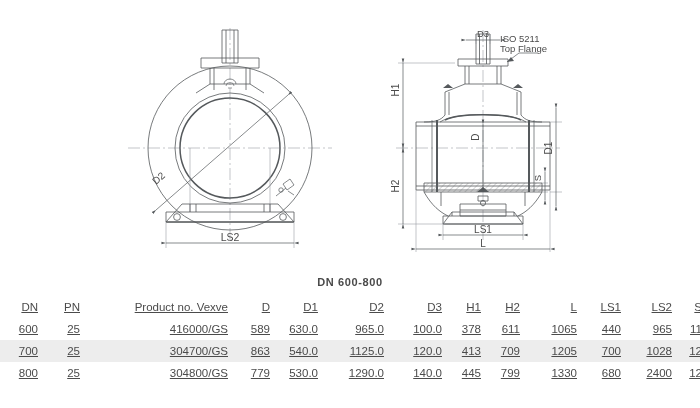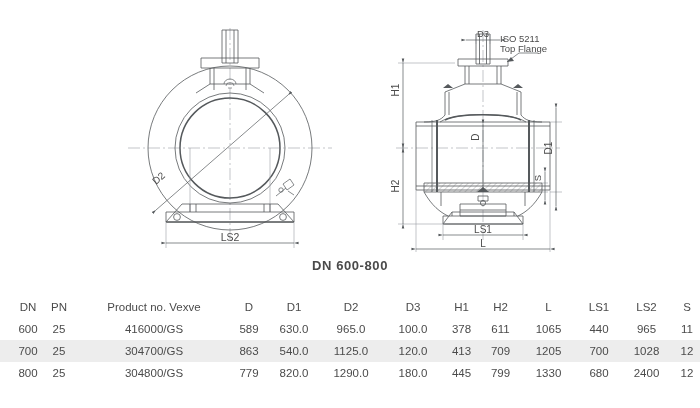--- a/index.html
+++ b/index.html
@@ -32,24 +32,24 @@
   #drawing-svg {
     display: block;
     width: 700px;
     height: 285px;
   }
 
   
   #drawing-caption {
     position: absolute;
     left: 0;
-    top: 258px;
+    top: 276px;
     width: 700px;
     text-align: center;
-    font-size: 13px;
+    font-size: 11px;
     font-weight: bold;
     letter-spacing: 0.6px;
     color: #4a4a4a;
   }
 
   
   #spec-table-wrap {
     position: absolute;
     left: 0;
     top: 296px;
@@ -58,27 +58,28 @@
   }
   table.spec {
     border-collapse: collapse;
     width: 700px;
     table-layout: fixed;
     font-size: 11.5px;
     color: #4b4b4b;
   }
   table.spec th,
   table.spec td {
-    text-align: center;
+    text-align: right;
     padding: 0;
     height: 22px;
     line-height: 22px;
     font-weight: normal;
     white-space: nowrap;
     overflow: hidden;
+    text-decoration: underline;
   }
   table.spec thead th {
     color: #4b4b4b;
   }
   table.spec tbody tr.striped {
     background: #ededed;
   }
   
   col.c-dn   { width: 38px; }
   col.c-pn   { width: 42px; }
@@ -392,23 +393,23 @@
           <td>700</td>
           <td>1028</td>
           <td>12</td>
 
         </tr>
         <tr>
           <td class="first-pad">800</td>
           <td>25</td>
           <td>304800/GS</td>
           <td>779</td>
-          <td>820.0</td>
+          <td>530.0</td>
           <td>1290.0</td>
-          <td>180.0</td>
+          <td>140.0</td>
           <td>445</td>
           <td>799</td>
           <td>1330</td>
           <td>680</td>
           <td>2400</td>
           <td>12</td>
 
         </tr>
       </tbody>
     </table>

